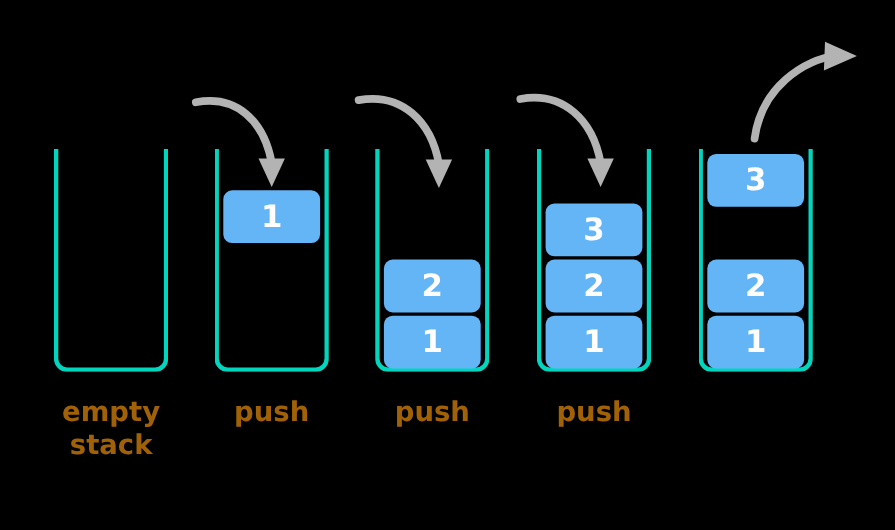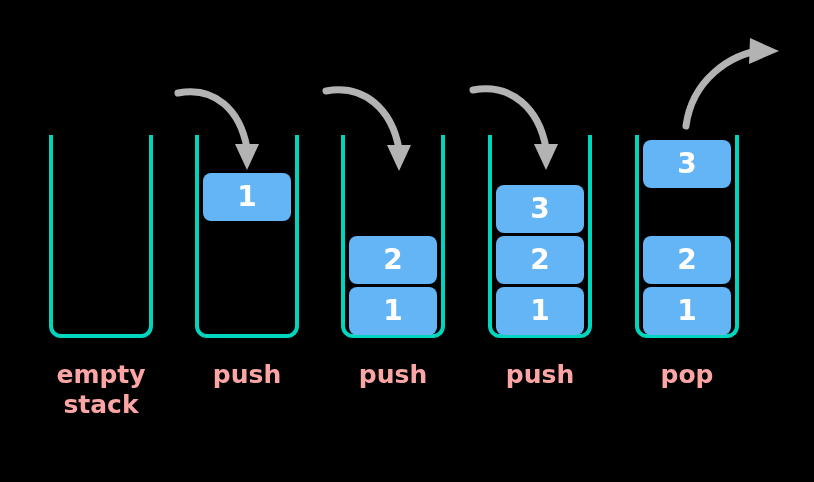--- a/index.html
+++ b/index.html
@@ -57,21 +57,21 @@
     line-height: 1;
   }
 
   
   .caption {
     position: absolute;
     top: 360px;
     left: 0;
     width: 150px;
     text-align: center;
-    color: #fca5a5;
+    color: #a16207;
     font-size: 25px;
     font-weight: bold;
     line-height: 1.18;
     white-space: pre-line;
   }
 
   
   .arrow-svg {
     position: absolute;
     top: 0;
@@ -111,21 +111,20 @@
     <div class="block" style="top:236px;">2</div>
     <div class="block" style="top:287px;">1</div>
     <div class="caption">push</div>
   </div>
 
   <div class="stack-col" style="left:612px;">
     <div class="tube"></div>
     <div class="block" style="top:140px;">3</div>
     <div class="block" style="top:236px;">2</div>
     <div class="block" style="top:287px;">1</div>
-    <div class="caption">pop</div>
   </div>
 
   <svg class="arrow-svg" viewBox="0 0 814 482">
     <g fill="none" stroke="#B3B3B3" stroke-width="7" stroke-linecap="round">
       <path d="M 178 93 C 215 86 240 110 247 148"></path>
       <path d="M 326 91 C 365 84 392 110 399 149"></path>
       <path d="M 473 90 C 512 83 539 109 546 148"></path>
       <path d="M 686 126 C 692 80 730 54 763 50"></path>
     </g>
     <g fill="#B3B3B3" stroke="none">

